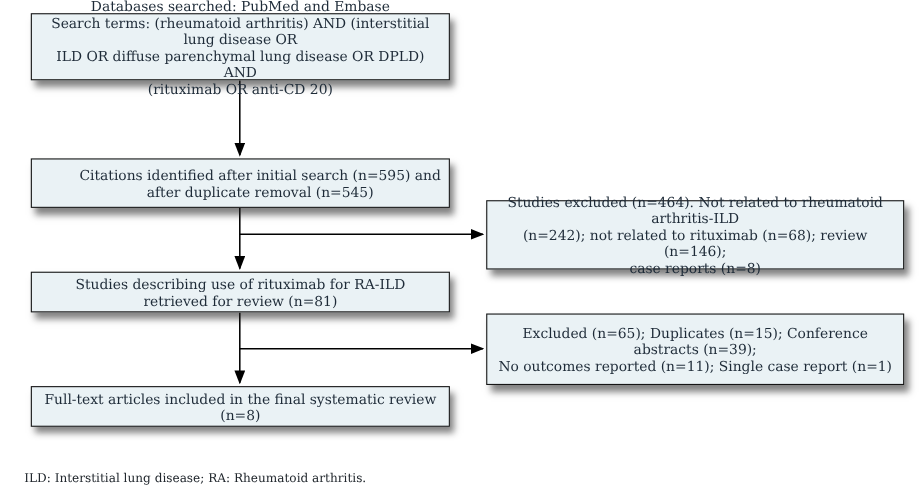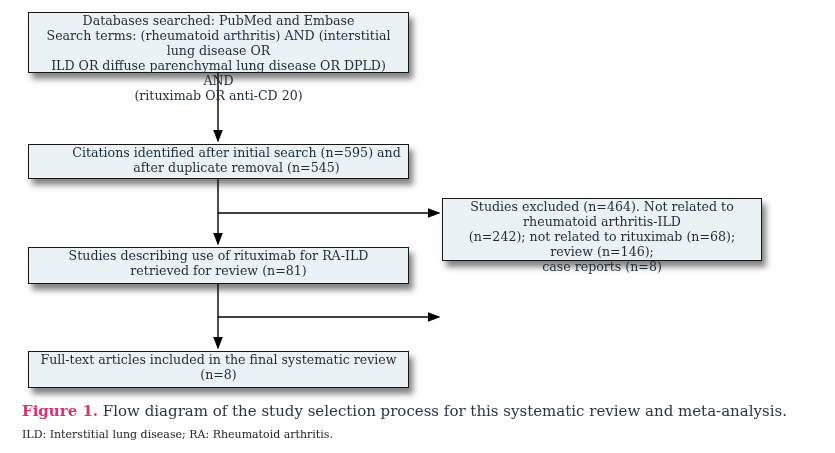--- a/index.html
+++ b/index.html
@@ -13,37 +13,38 @@
   .figure-canvas { position: absolute; inset: 0; }
   .arrows { position: absolute; left: 0; top: 0; pointer-events: none; }
   .arrows line { stroke: #000000; stroke-width: 1.4; }
 
   .flow-box {
     position: absolute;
     background: #eaf2f5;
     border: 1.6px solid #161616;
     box-shadow: 4px 6px 6px rgba(30,30,30,0.55);
     display: flex;
+    align-items: center;
     justify-content: center;
     text-align: center;
   }
   .box-text {
     white-space: pre-line;
     font-size: 12.6px;
     line-height: 15px;
     color: #1e2b38;
     width: 100%;
     padding: 0 6px;
   }
 
   .box-search    { left: 28px;  top: 12px;  width: 381px; height: 61px; }
-  .box-citations { left: 28px;  top: 144px; width: 381px; height: 35px; padding-left: 36px; }
+  .box-citations { left: 28px;  top: 144px; width: 381px; height: 45px; padding-left: 36px; }
   .box-retrieved { left: 28px;  top: 247px; width: 381px; height: 37px; }
   .box-included  { left: 28px;  top: 351px; width: 381px; height: 37px; }
-  .box-excluded1 { left: 442px; top: 198px; width: 320px; height: 63px; }
+  .box-excluded1 { left: 442px; top: 182px; width: 380px; height: 63px; }
   .box-excluded2 { left: 442px; top: 285px; width: 380px; height: 65px; }
 
   .caption {
     position: absolute;
     left: 22px; top: 402px;
     width: 800px;
     font-size: 15px;
     line-height: 19px;
     color: #2b3642;
   }
@@ -98,22 +99,25 @@
     <div class="box-text">Studies excluded (n=464). Not related to rheumatoid arthritis-ILD
 (n=242); not related to rituximab (n=68); review (n=146);
 case reports (n=8)</div>
   </div>
 
   <div class="flow-box box-retrieved">
     <div class="box-text">Studies describing use of rituximab for RA-ILD
 retrieved for review (n=81)</div>
   </div>
 
+  <div class="flow-box box-excluded2">
+    <div class="box-text">Excluded (n=65); Duplicates (n=15); Conference abstracts (n=39);
+No outcomes reported (n=11); Single case report (n=1)</div>
+  </div>
 
   <div class="flow-box box-included">
     <div class="box-text">Full-text articles included in the final systematic review (n=8)</div>
   </div>
 
-  <div class="caption"><span class="fig-label">Figure 1.</span><span> Flow diagram of the study selection process for this systematic review and meta-analysis.</span></div>
 
   <div class="footnote">ILD: Interstitial lung disease; RA: Rheumatoid arthritis.</div>
 
 </div>
 
 </body></html>

